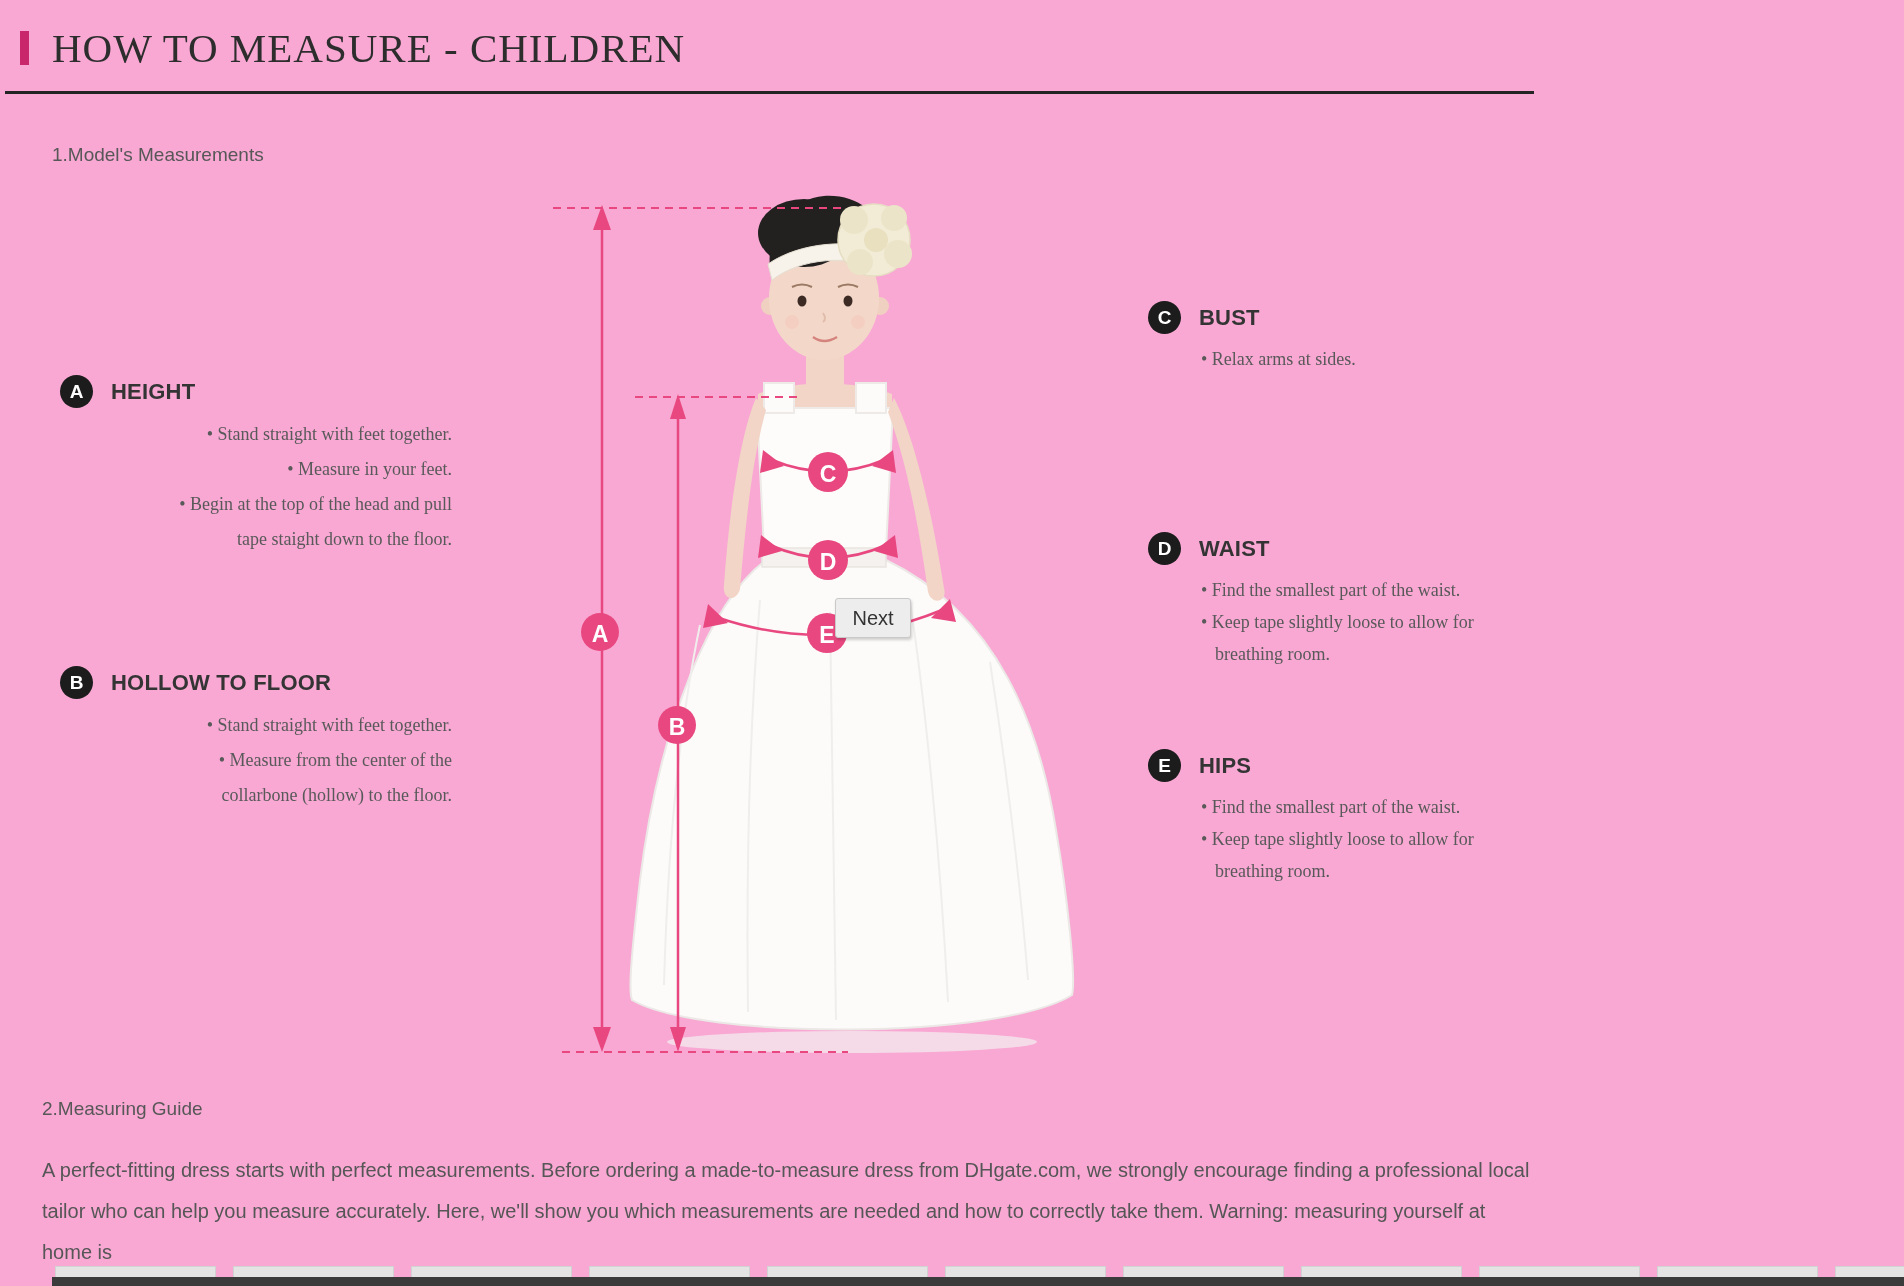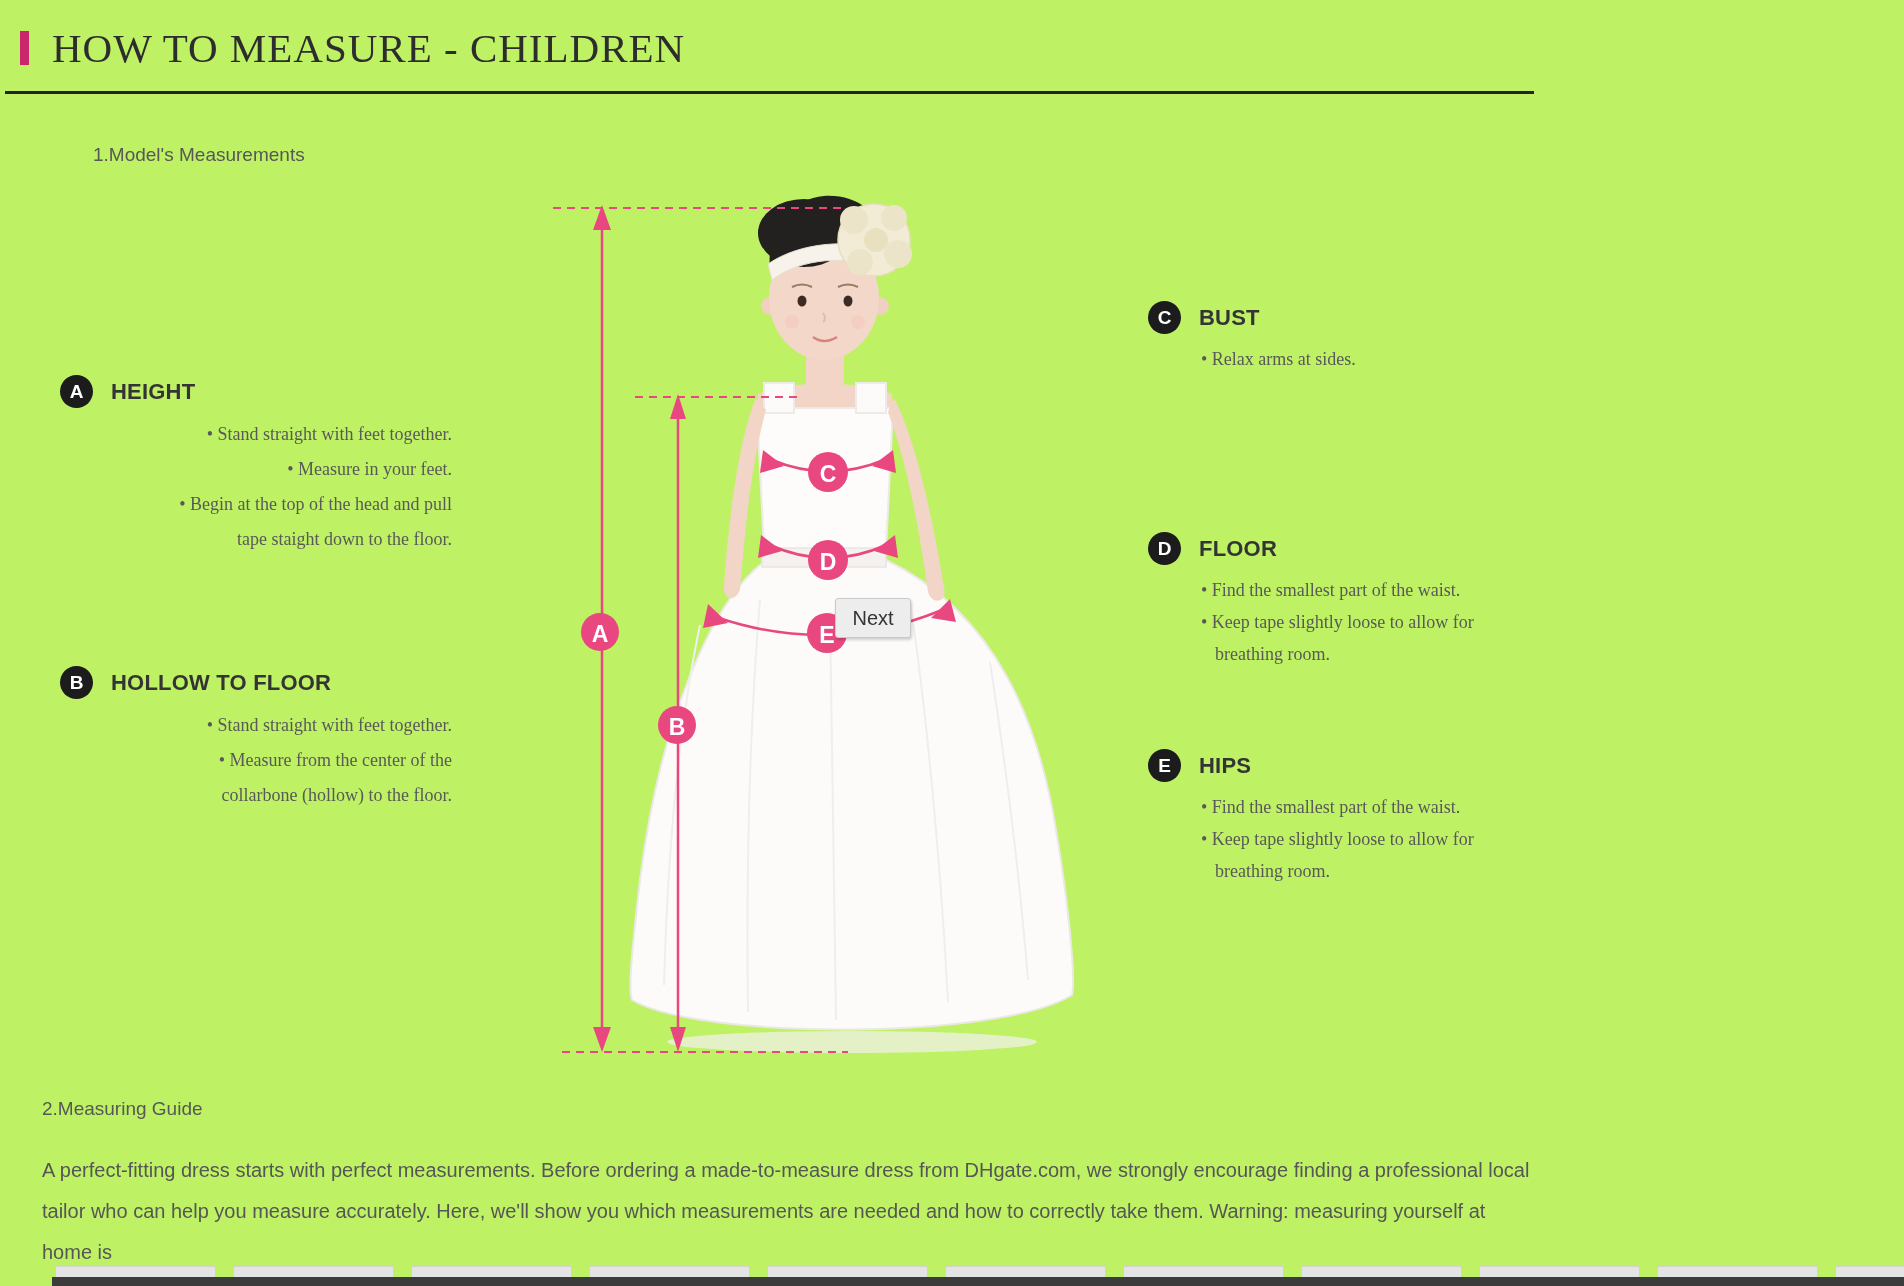--- a/index.html
+++ b/index.html
@@ -1,29 +1,29 @@
 <!DOCTYPE html>
 <html><head>
 <meta charset="utf-8">
 <style>
   html,body{margin:0;padding:0;background:#fff;}
   .page{
-    position:relative;width:1904px;height:1286px;background:#bef264;overflow:hidden;
+    position:relative;width:1904px;height:1286px;background:#f9a8d4;overflow:hidden;
     font-family:"Liberation Sans", sans-serif;
   }
   
   .title-bar{position:absolute;left:20px;top:31px;width:9px;height:34px;background:#c9276b;}
   .page-title{
     position:absolute;left:52px;top:24px;margin:0;
     font-family:"Liberation Serif", serif;font-size:41px;font-weight:500;
     color:#2d2d2d;letter-spacing:1px;white-space:nowrap;
   }
   .title-rule{position:absolute;left:5px;top:91px;width:1529px;height:3px;background:#242424;}
   .sub-label{position:absolute;font-size:19px;color:#575757;}
-  .label-1{left:52px;top:144px;margin-left:41px;}
+  .label-1{left:52px;top:144px;}
   .label-2{left:42px;top:1098px;}
   
   .section{position:absolute;width:392px;}
   .sec-head{display:flex;align-items:center;gap:18px;}
   .badge{
     width:33px;height:33px;border-radius:50%;background:#1c1c1c;color:#fff;
     font-weight:bold;font-size:19px;display:flex;align-items:center;justify-content:center;
     flex:0 0 auto;
   }
   .sec-title{font-size:22px;font-weight:bold;color:#343434;letter-spacing:.2px;}
@@ -103,21 +103,21 @@
       <div class="sec-title">BUST</div>
     </div>
     <ul class="bullets lh32">
       <li>Relax arms at sides.</li>
     </ul>
   </div>
 
   <div class="section sec-d">
     <div class="sec-head">
       <div class="badge">D</div>
-      <div class="sec-title">FLOOR</div>
+      <div class="sec-title">WAIST</div>
     </div>
     <ul class="bullets lh32">
       <li>Find the smallest part of the waist.</li>
       <li>Keep tape slightly loose to allow for
 breathing room.</li>
     </ul>
   </div>
 
   <div class="section sec-e">
     <div class="sec-head">

